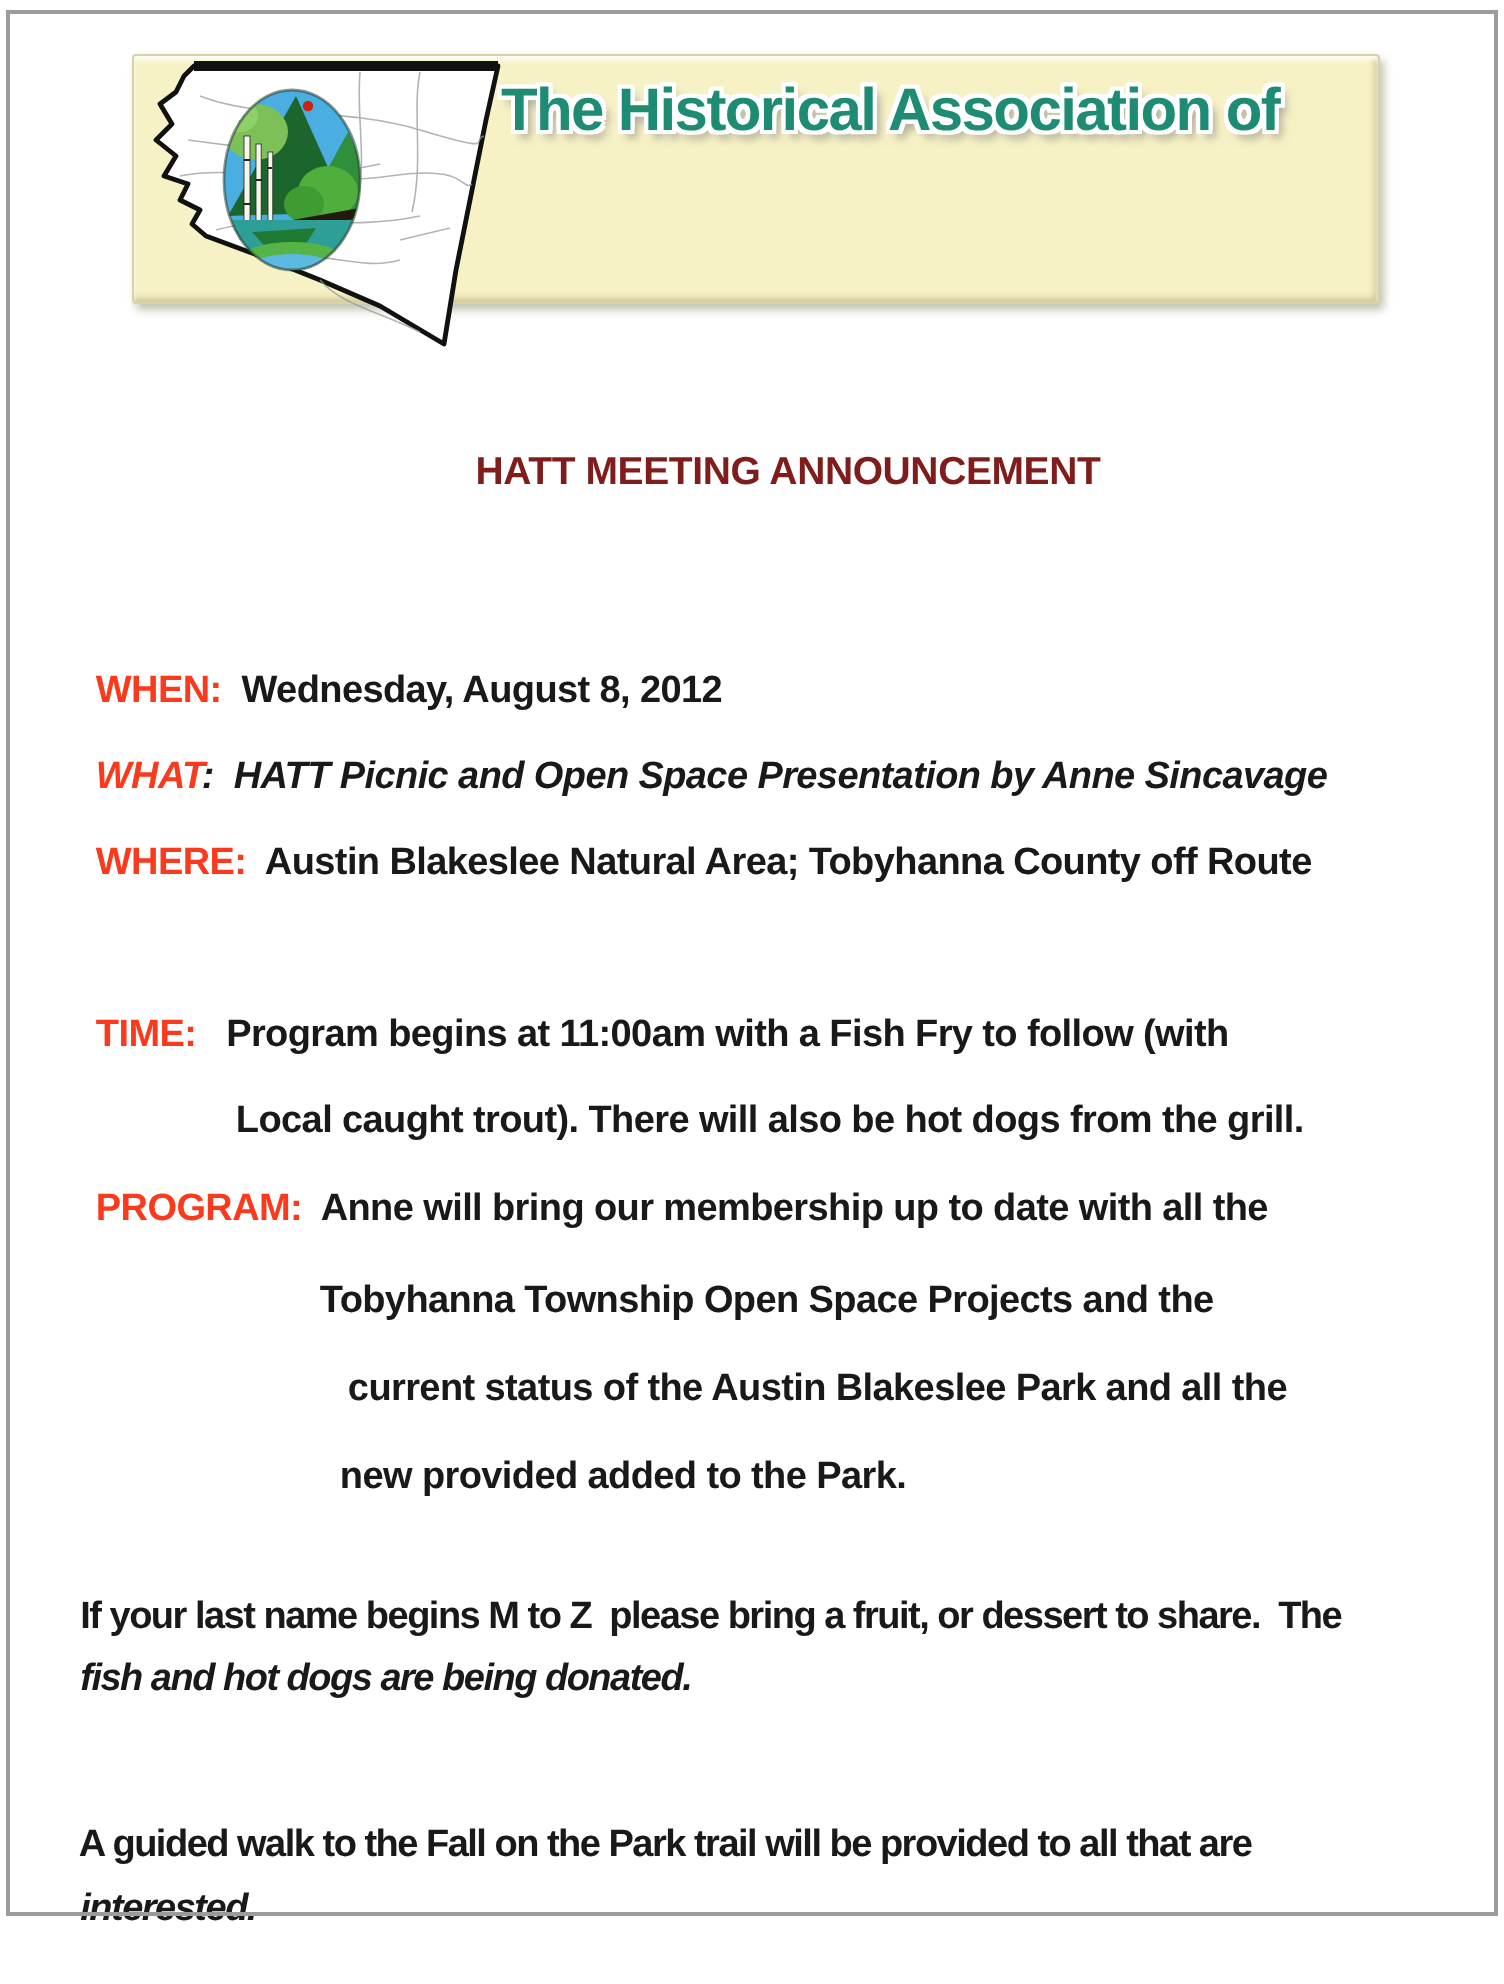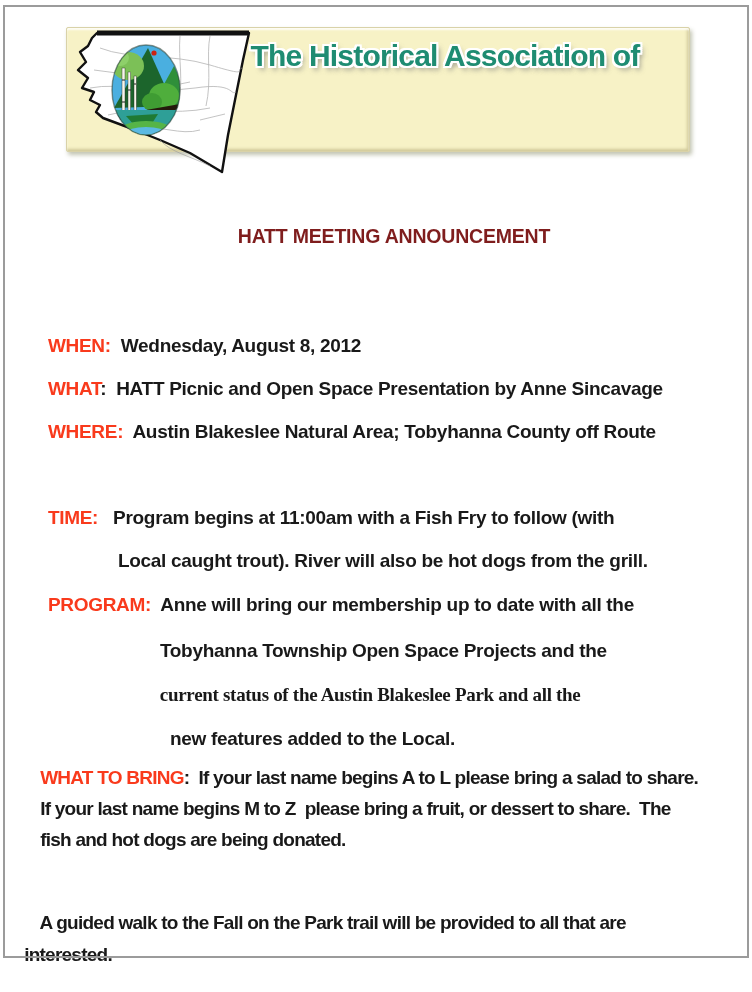--- a/index.html
+++ b/index.html
@@ -119,59 +119,56 @@
   <div class="title-block">
     <div>The Historical Association of</div>
   </div>
 
   <div class="heading">HATT MEETING ANNOUNCEMENT</div>
 
   <div class="line" style="left:28px; top:313px;">
     <span class="lbl">WHEN:</span><span>  Wednesday, August 8, 2012</span>
   </div>
 
-  <div class="line" style="left:28px; top:356px;">
+  <div class="line" style="left:28px; top:356px;font-style:italic;">
     <span class="lbl">WHAT</span><span>:  HATT Picnic and Open Space Presentation by Anne Sincavage</span>
   </div>
 
   <div class="line" style="left:28px; top:399px;">
     <span class="lbl">WHERE:</span><span>  Austin Blakeslee Natural Area; Tobyhanna County off Route</span>
   </div>
 
   <div class="line" style="left:28px; top:485px;">
     <span class="lbl">TIME:</span><span>   Program begins at 11:00am with a Fish Fry to follow (with</span>
   </div>
   <div class="line" style="left:98px; top:528px;">
-    <span>Local caught trout). River will also be hot dogs from the grill.</span>
+    <span>Local caught trout). There will also be hot dogs from the grill.</span>
   </div>
 
   <div class="line" style="left:28px; top:572px;">
     <span class="lbl">PROGRAM:</span><span>  Anne will bring our membership up to date with all the</span>
   </div>
   <div class="line" style="left:140px; top:618px;">
     <span>Tobyhanna Township Open Space Projects and the</span>
   </div>
-  <div class="line" style="left:142px; top:662px;font-family:Liberation Serif, serif;">
+  <div class="line" style="left:154px; top:662px;">
     <span>current status of the Austin Blakeslee Park and all the</span>
   </div>
   <div class="line" style="left:150px; top:706px;">
-    <span>new features added to the Local.</span>
+    <span>new provided added to the Park.</span>
   </div>
 
-  <div class="line tight" style="left:22px; top:745px;">
-    <span class="lbl">WHAT TO BRING</span><span>:  If your last name begins A to L please bring a salad to share.</span>
-  </div>
   <div class="line tight" style="left:22px; top:776px;">
     <span>If your last name begins M to Z  please bring a fruit, or dessert to share.  The</span>
   </div>
-  <div class="line tight" style="left:22px; top:807px;">
+  <div class="line tight" style="left:22px; top:807px;font-style:italic;">
     <span>fish and hot dogs are being donated.</span>
   </div>
 
   <div class="line tight" style="left:22px; top:890px;">
     <span>A guided walk to the Fall on the Park trail will be provided to all that are</span>
   </div>
-  <div class="line tight" style="left:6px; top:922px;">
+  <div class="line tight" style="left:22px; top:922px;font-style:italic;">
     <span>interested.</span>
   </div>
 
   <div class="frame"></div>
 </div>
 
 </body></html>

